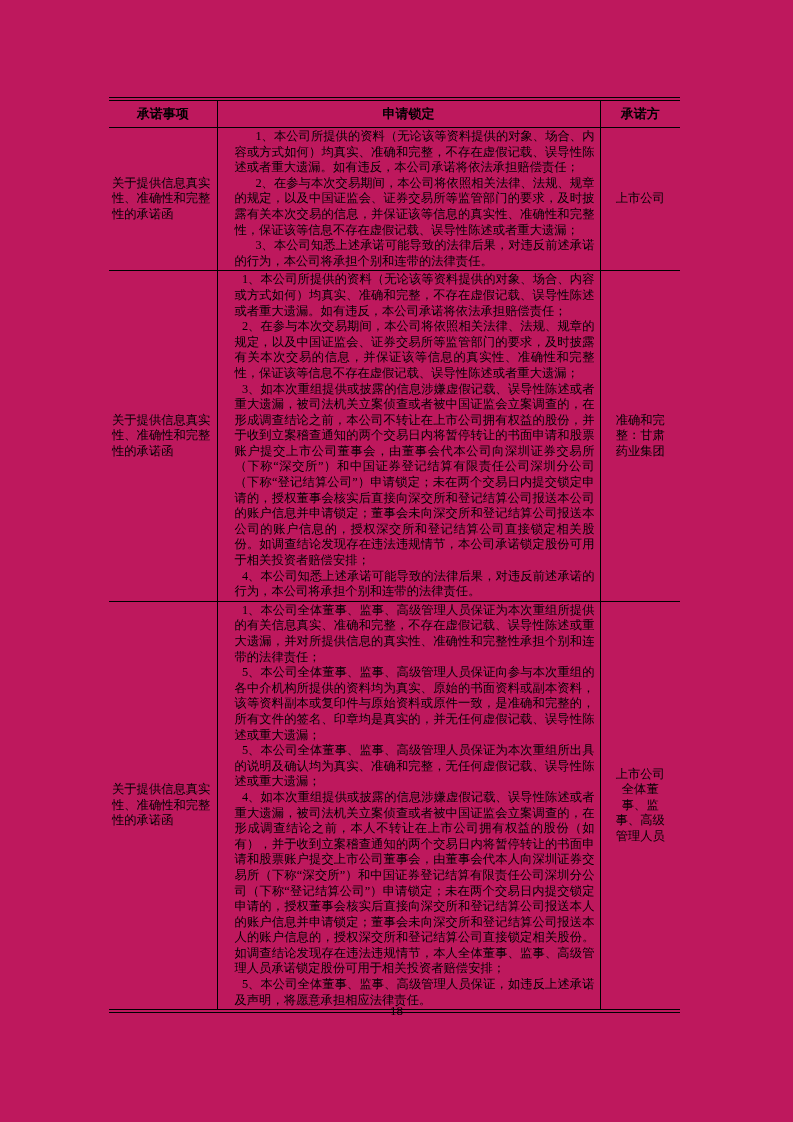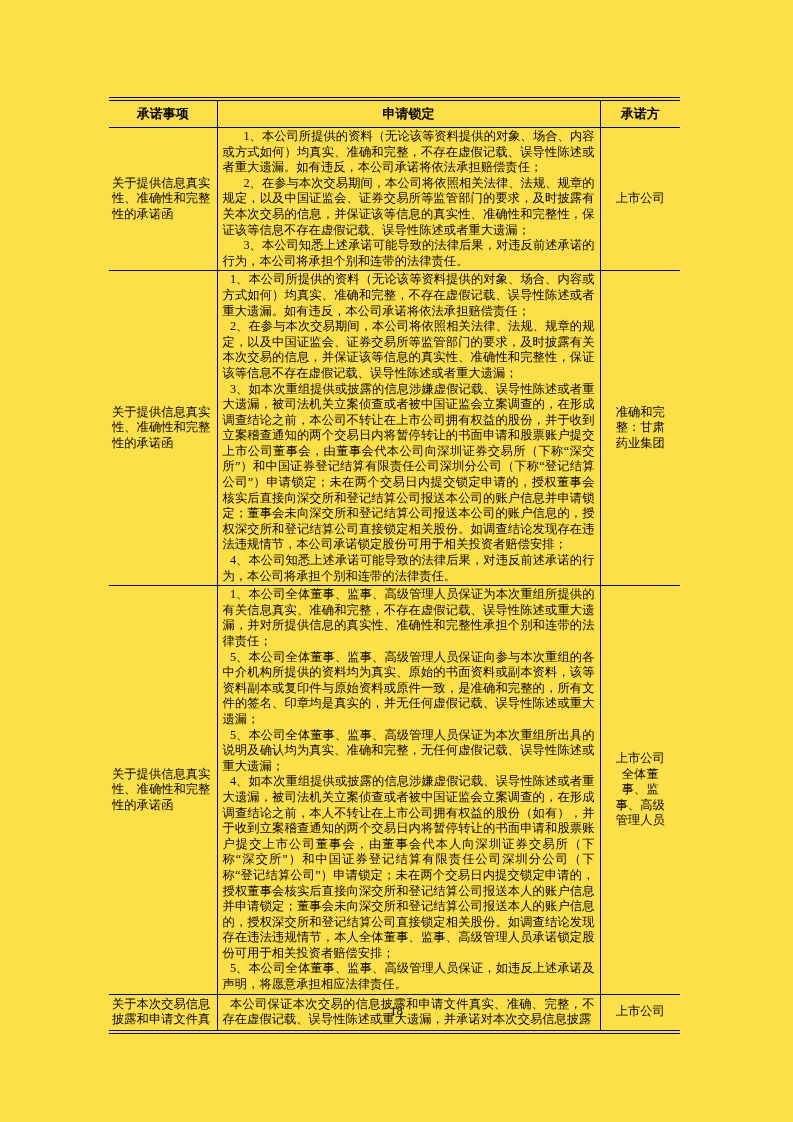--- a/index.html
+++ b/index.html
@@ -1,20 +1,20 @@
 <!DOCTYPE html>
 <html><head>
 <meta charset="utf-8">
 <style>
   html, body { margin: 0; padding: 0; background: #ffffff; }
   .page {
     position: relative;
     width: 793px;
     height: 1122px;
-    background: #fde047;
+    background: #be185d;
     color: #000000;
     font-family: "Liberation Serif", "DejaVu Serif", serif;
     overflow: hidden;
   }
   .doc-table {
     position: absolute;
     left: 109px;
     top: 97px;
     width: 571px;
     border-collapse: collapse;
@@ -38,21 +38,21 @@
     line-height: 15.6px;
     vertical-align: middle;
     border-bottom: 1px solid #000;
   }
   
   .doc-table th:first-child, .doc-table td:first-child { border-right: 1px solid #000; }
   .doc-table th:last-child,  .doc-table td:last-child  { border-left: 1px solid #000; }
   .doc-table tbody tr:last-child td { border-bottom: none; }
   td.item  { padding: 2px 3px; }
   td.party { text-align: center; padding: 2px 10px; }
-  td.content { padding: 1px 5px 1px 5px; text-align: justify; margin-top: 44px; }
+  td.content { padding: 1px 5px 1px 17px; text-align: justify; margin-top: 44px; }
   td.content p {
     margin: 0;
     text-indent: 0.6em;
     text-align: justify;
   }
   td.content.p-indent-lg p { text-indent: 1.7em; }
   tr.r1 { height: 138px; }
   tr.r2 { height: 313px; }
   tr.r3 { height: 408px; }
   tr.r4 { height: 30px; }
@@ -107,23 +107,16 @@
         <td class="item">关于提供信息真实性、准确性和完整性的承诺函</td>
         <td class="content">
             <p>1、本公司全体董事、监事、高级管理人员保证为本次重组所提供的有关信息真实、准确和完整，不存在虚假记载、误导性陈述或重大遗漏，并对所提供信息的真实性、准确性和完整性承担个别和连带的法律责任；</p>
             <p>5、本公司全体董事、监事、高级管理人员保证向参与本次重组的各中介机构所提供的资料均为真实、原始的书面资料或副本资料，该等资料副本或复印件与原始资料或原件一致，是准确和完整的，所有文件的签名、印章均是真实的，并无任何虚假记载、误导性陈述或重大遗漏；</p>
             <p>5、本公司全体董事、监事、高级管理人员保证为本次重组所出具的说明及确认均为真实、准确和完整，无任何虚假记载、误导性陈述或重大遗漏；</p>
             <p>4、如本次重组提供或披露的信息涉嫌虚假记载、误导性陈述或者重大遗漏，被司法机关立案侦查或者被中国证监会立案调查的，在形成调查结论之前，本人不转让在上市公司拥有权益的股份（如有），并于收到立案稽查通知的两个交易日内将暂停转让的书面申请和股票账户提交上市公司董事会，由董事会代本人向深圳证券交易所（下称“深交所”）和中国证券登记结算有限责任公司深圳分公司（下称“登记结算公司”）申请锁定；未在两个交易日内提交锁定申请的，授权董事会核实后直接向深交所和登记结算公司报送本人的账户信息并申请锁定；董事会未向深交所和登记结算公司报送本人的账户信息的，授权深交所和登记结算公司直接锁定相关股份。如调查结论发现存在违法违规情节，本人全体董事、监事、高级管理人员承诺锁定股份可用于相关投资者赔偿安排；</p>
             <p>5、本公司全体董事、监事、高级管理人员保证，如违反上述承诺及声明，将愿意承担相应法律责任。</p>
           </td>
         <td class="party">上市公司全体董事、监事、高级管理人员</td>
       </tr>
-      <tr class="r4">
-        <td class="item">关于本次交易信息披露和申请文件真</td>
-        <td class="content">
-            <p>本公司保证本次交易的信息披露和申请文件真实、准确、完整，不存在虚假记载、误导性陈述或重大遗漏，并承诺对本次交易信息披露</p>
-          </td>
-        <td class="party">上市公司</td>
-      </tr>
     </tbody>
   </table>
   <div class="footer">18</div>
 </div>
 
 </body></html>

